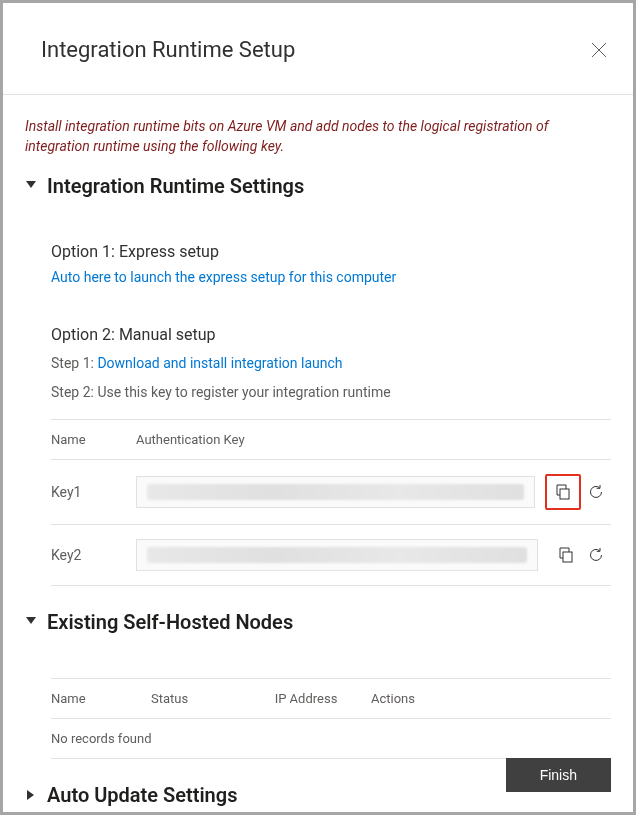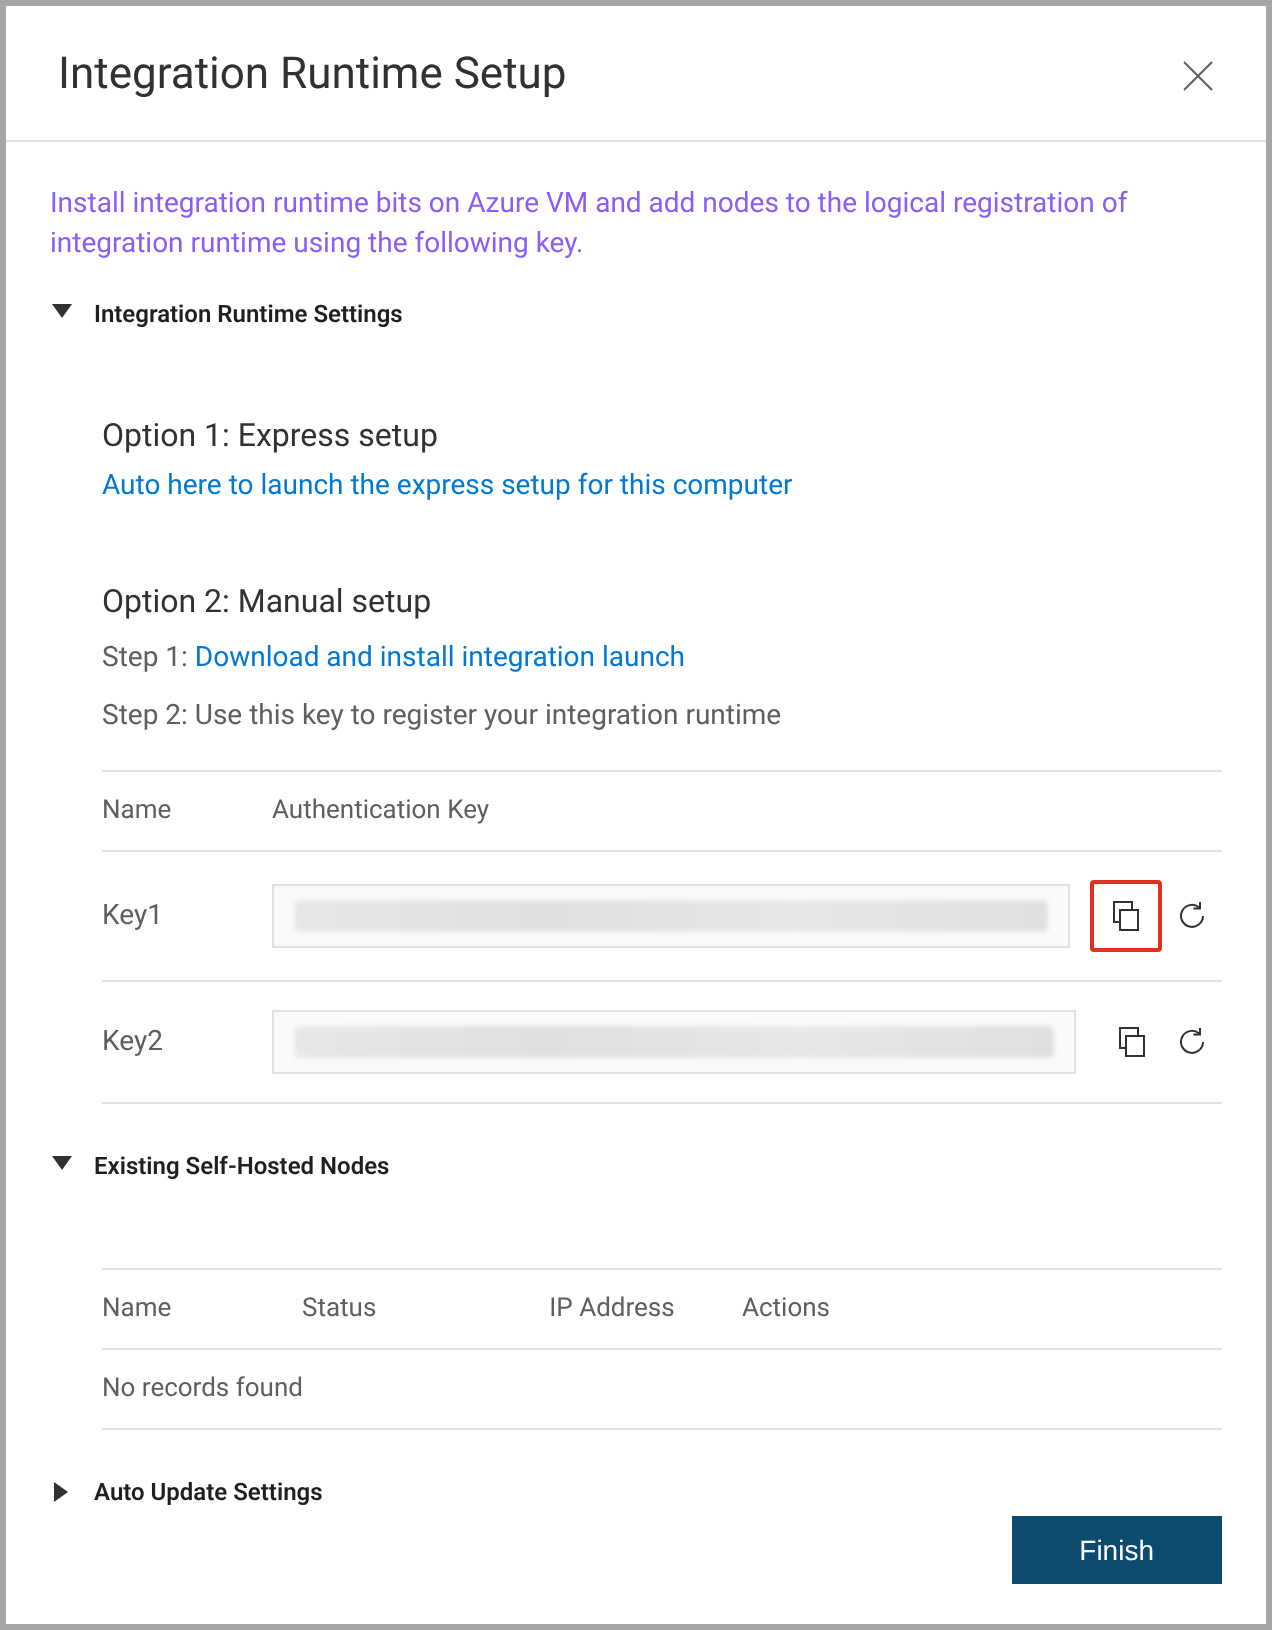--- a/index.html
+++ b/index.html
@@ -15,56 +15,57 @@
     font-size:14px;
   }
   .header {
     display:flex;
     align-items:center;
     justify-content:space-between;
     padding:18px 22px 16px 22px;
     border-bottom:1px solid #e1e1e1;
   }
   .header h1 {
-    margin:4px;
+    margin:16px;
     font-weight:400;
     font-size:22px;
     color:#323130;
   }
   .close-btn {
     cursor:pointer;
     color:#605e5c;
     padding:4px;
   }
   .close-btn svg { display:block; }
   .content {
     padding:22px 22px 0 22px;
   }
   .desc {
-    color:#8b5cf6;
+    color:#7f1d1d;
     line-height:1.4;
     margin-bottom:18px;
+    font-style:italic;
   }
   .section-hdr {
     display:flex;
     align-items:center;
     margin-bottom:16px;
     cursor:pointer;
   }
   .caret {
     margin-right:10px;
     display:inline-flex;
     align-items:center;
     justify-content:center;
     width:12px;
   }
   .caret svg { display:block; }
   .section-title {
     font-weight:600;
-    font-size:12px;
+    font-size:20px;
     color:#201f1e;
   }
   .indent { padding-left:26px;margin-top:44px; }
   .option-title {
     font-weight:400;
     font-size:16px;
     color:#323130;
     margin-top:10px;
     margin-bottom:8px;
   }
@@ -137,21 +138,21 @@
   .ncol-jobs { flex:1; }
   .ncol-actions { flex:0 0 60px; text-align:left; }
   .nodes-row { color:#605e5c;text-align:center; }
   .section-block { margin-bottom:24px; }
   .footer {
     position:absolute;
     bottom:20px;
     right:22px;
   }
   .finish-btn {
-    background:#0c4a6e;
+    background:#404040;
     color:#fff;
     border:none;
     height:34px;
     padding:0 34px;
     font-size:14px;
     cursor:pointer;
   }
   .spacer-30 { height:30px; }
 </style>
 </head>

